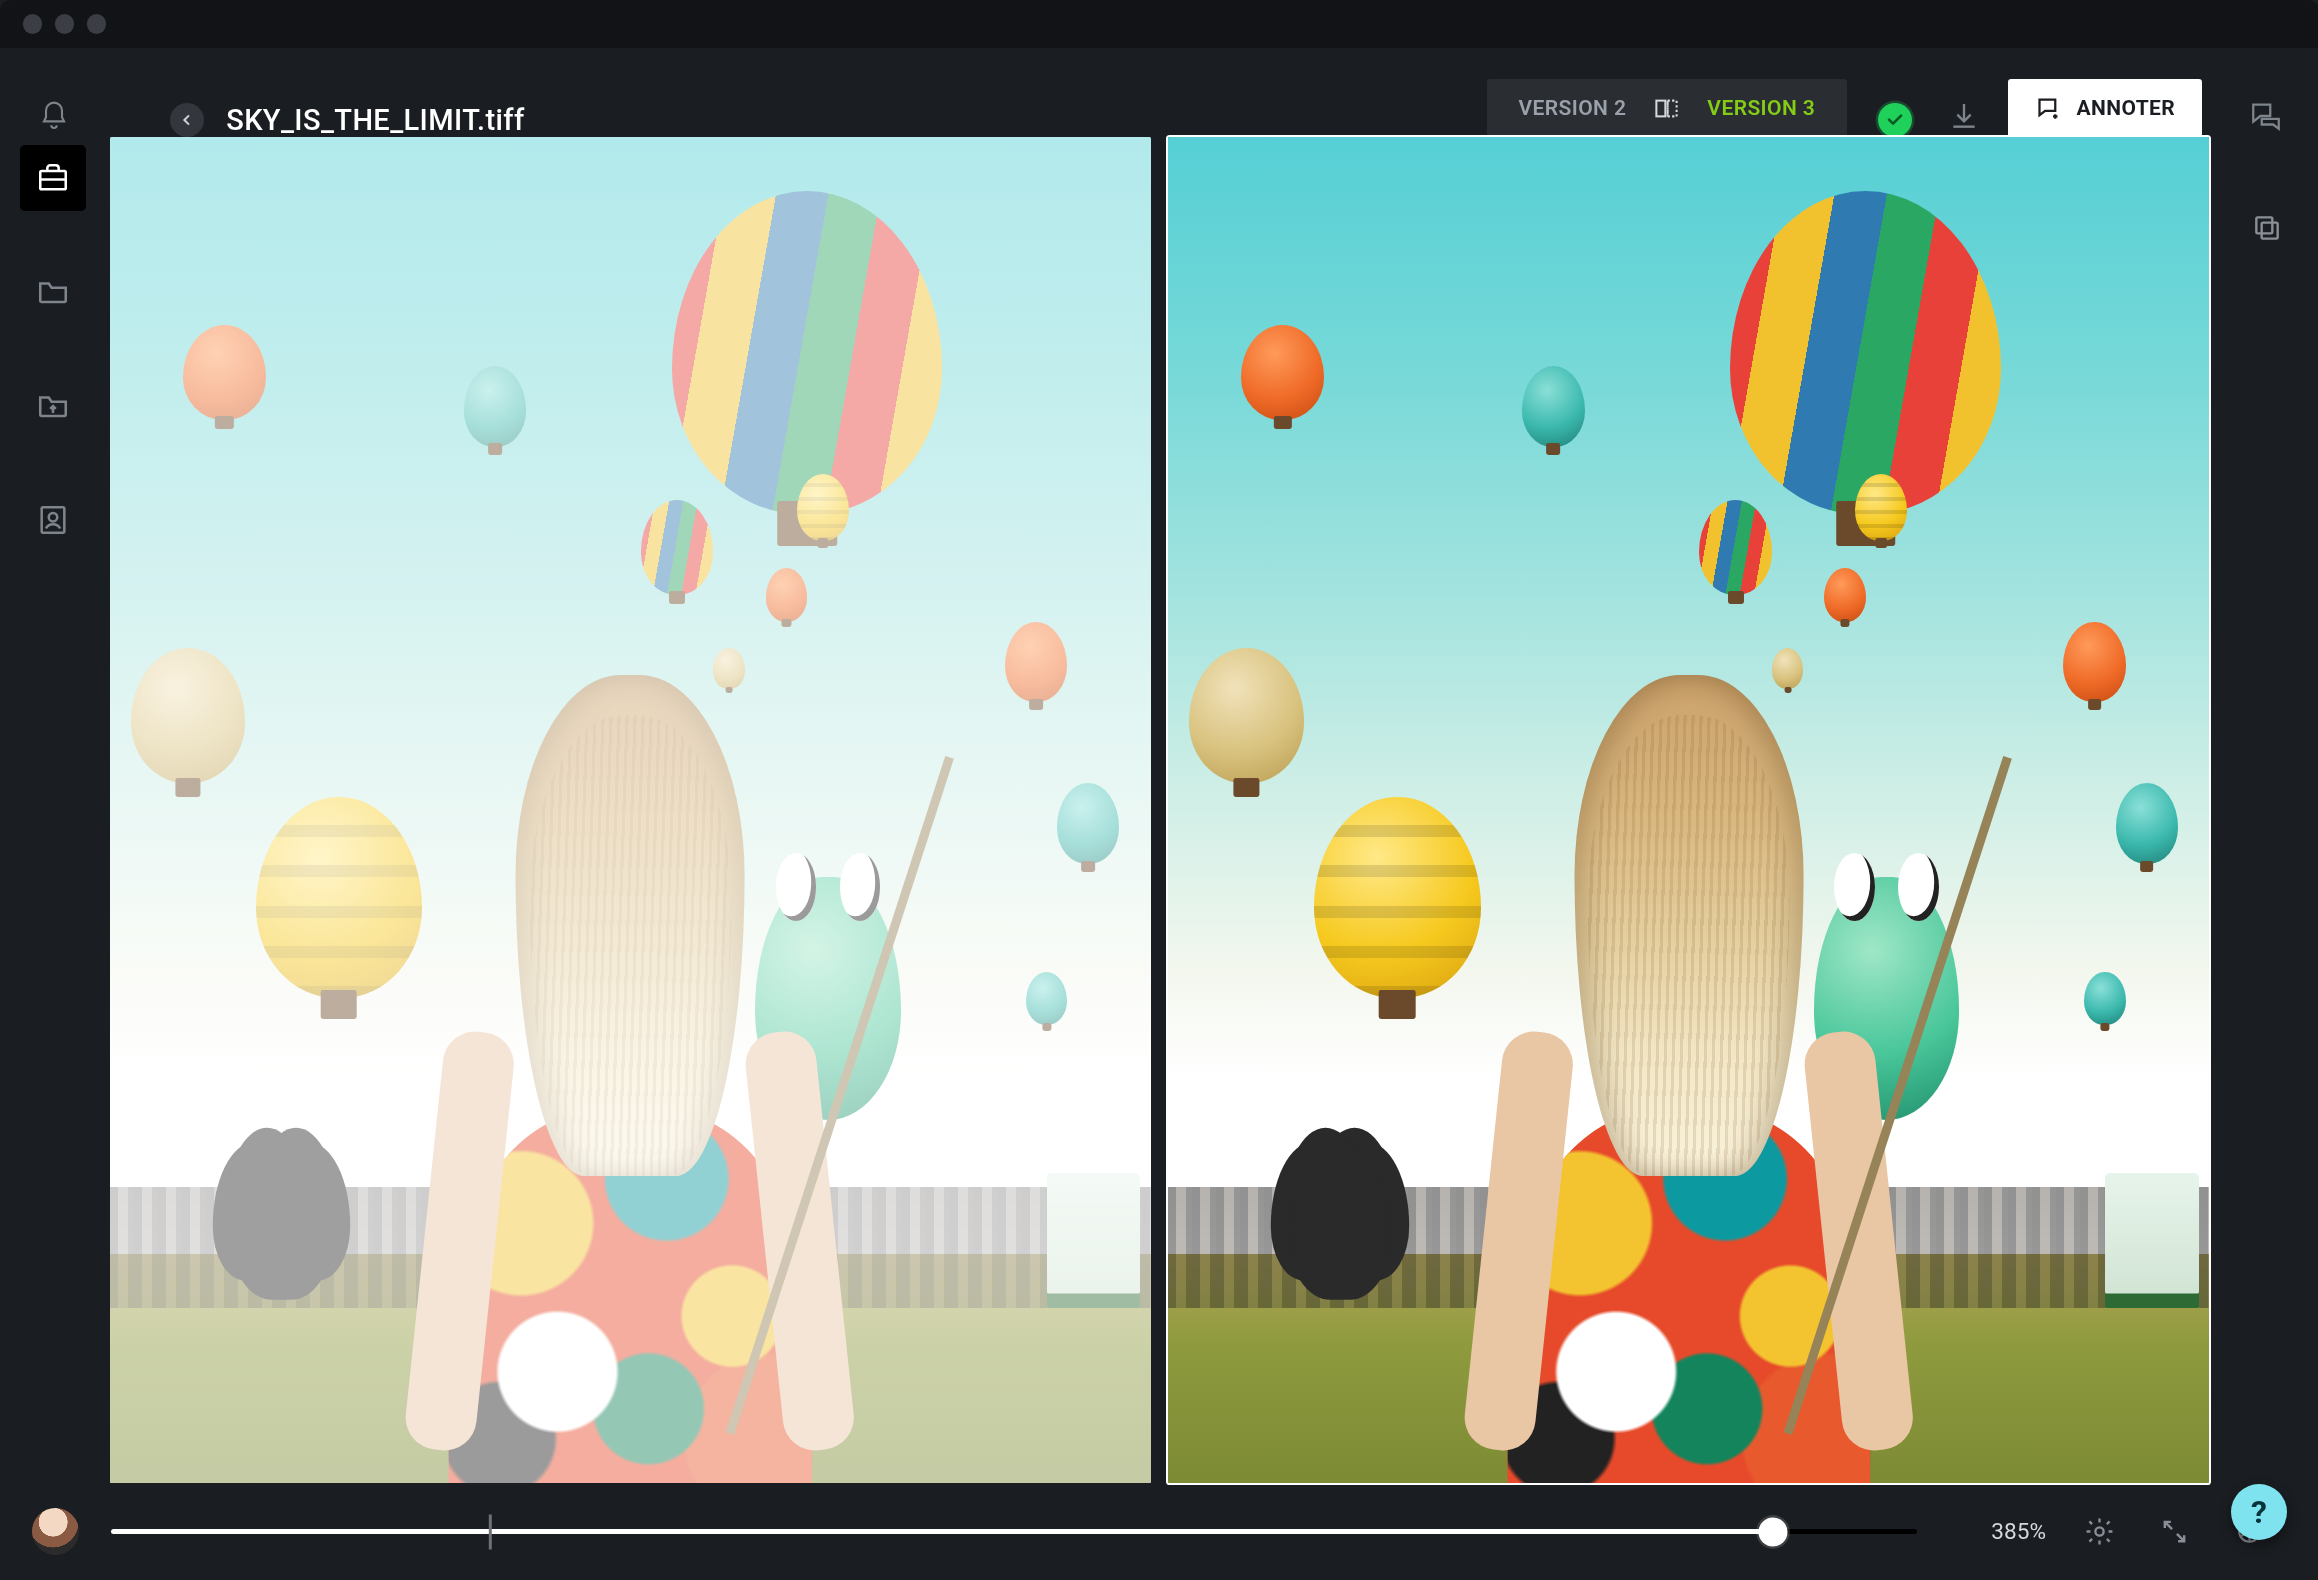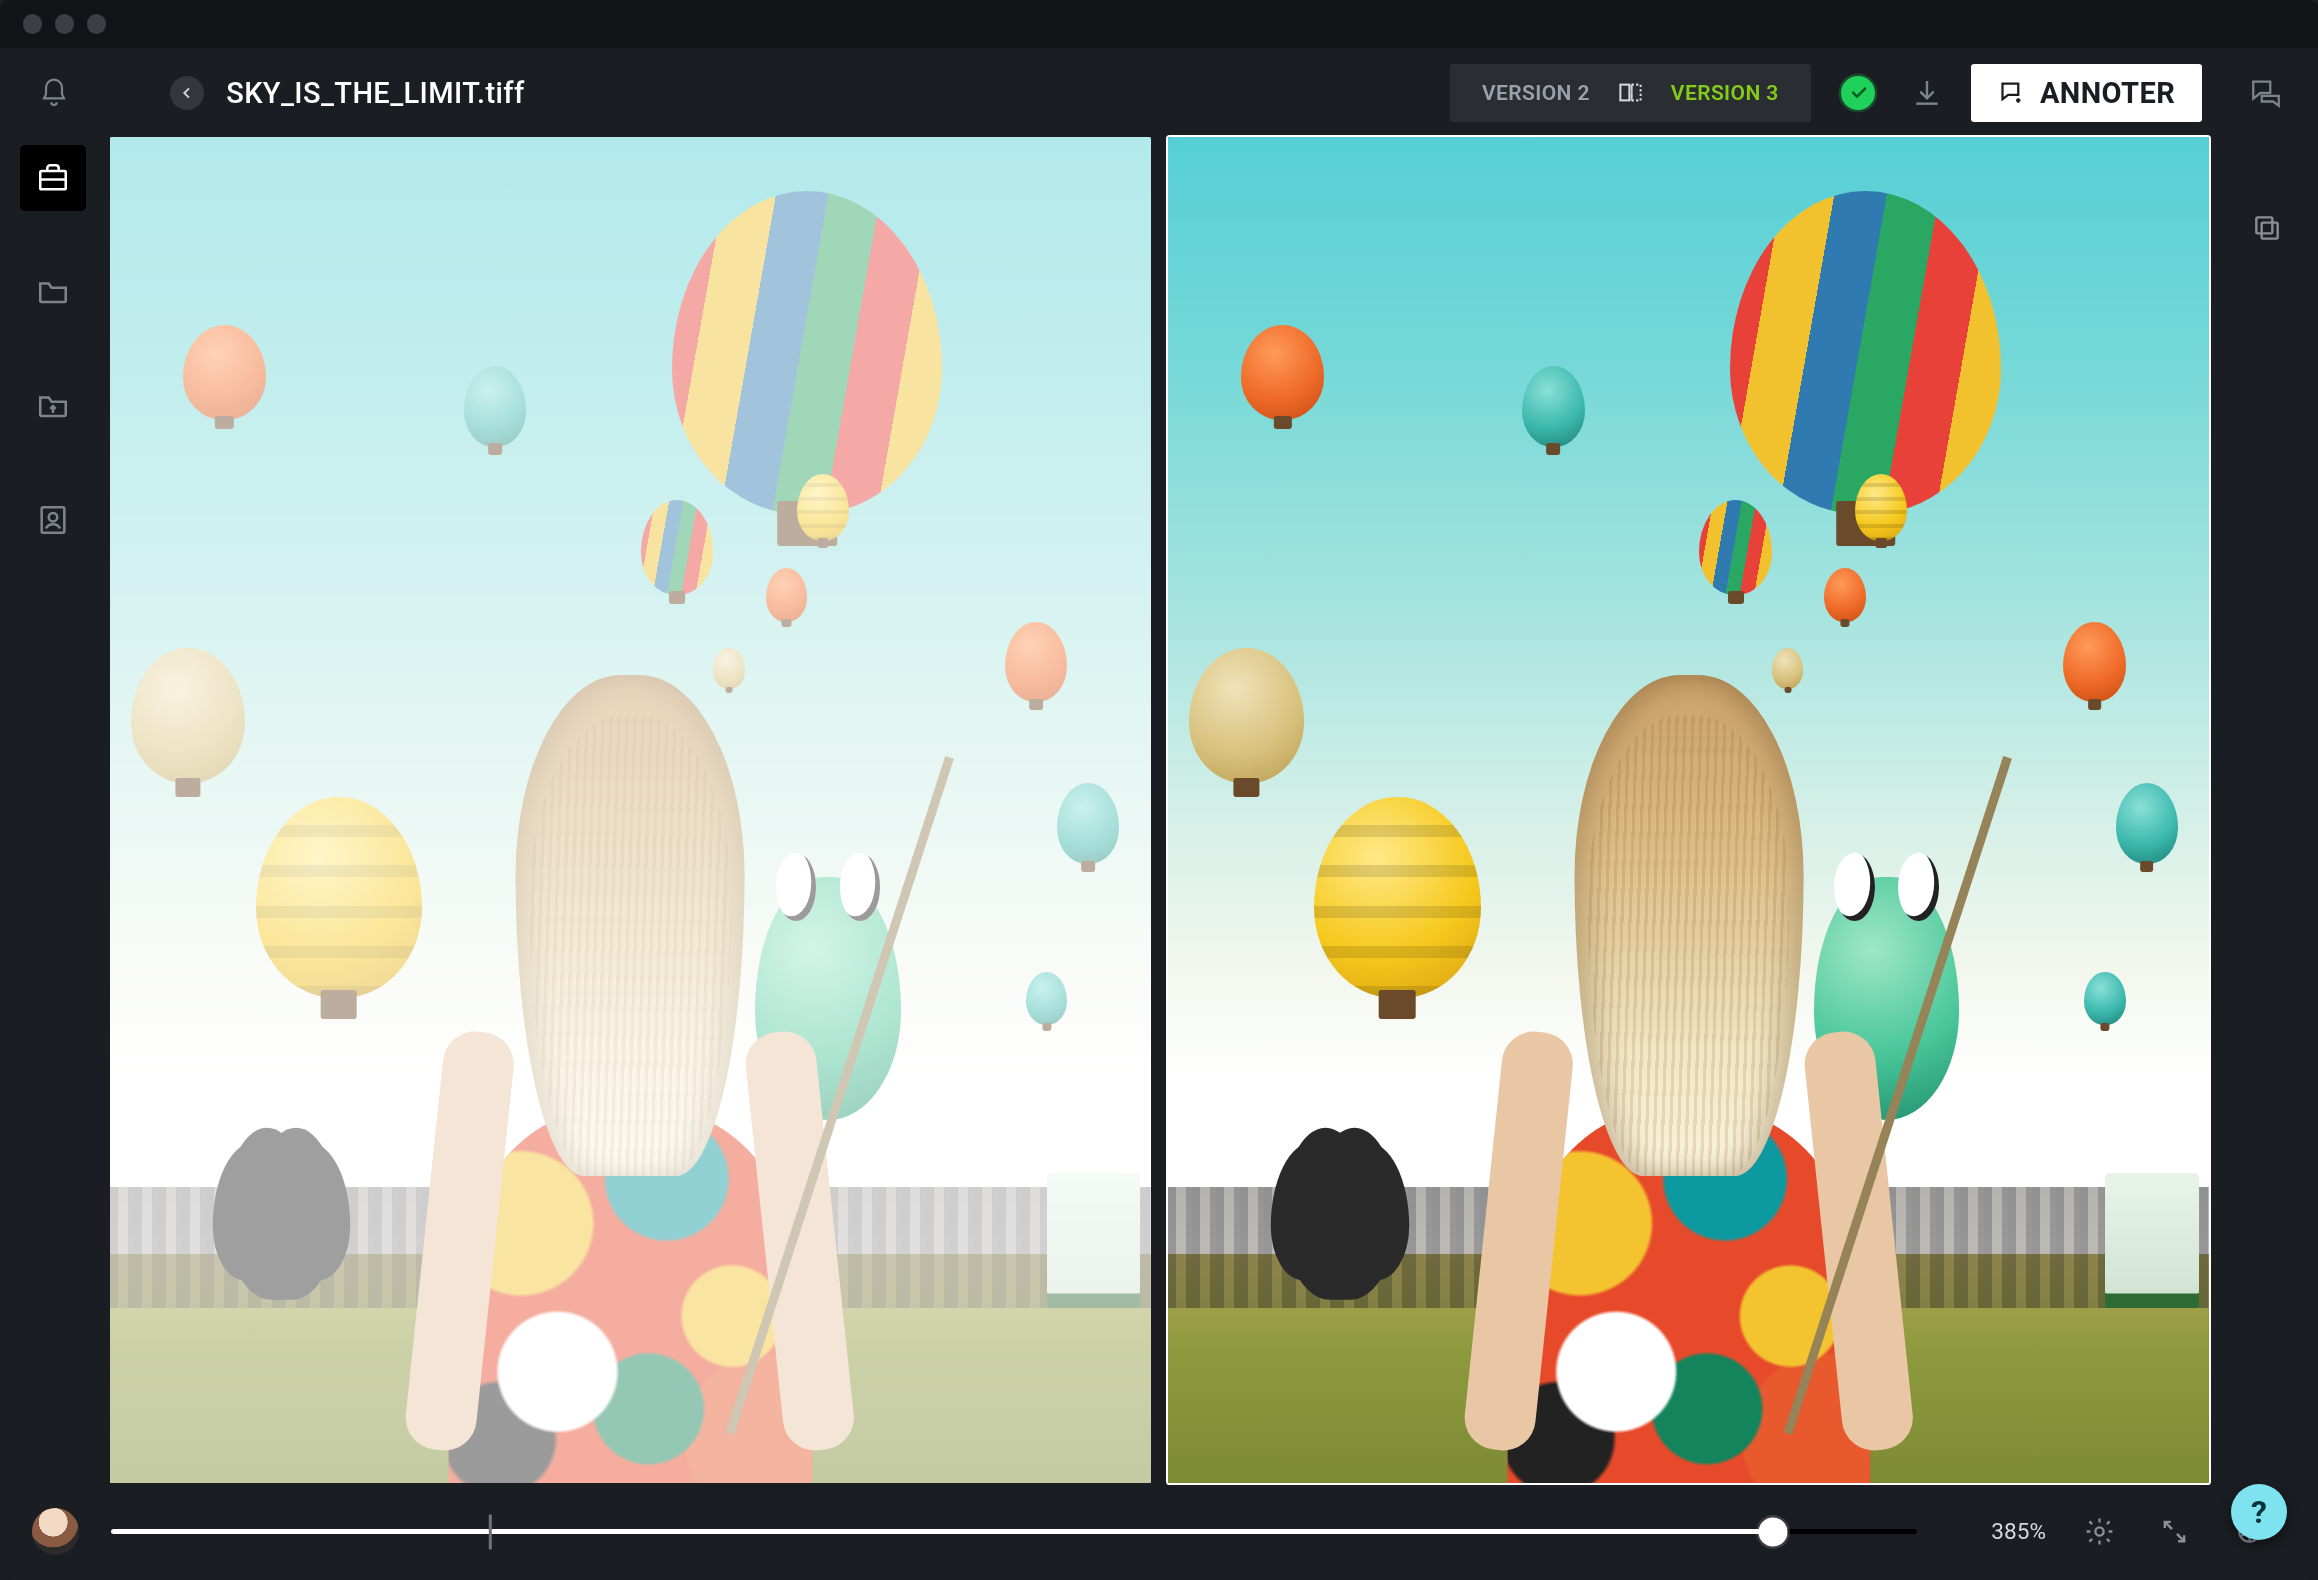--- a/index.html
+++ b/index.html
@@ -27,21 +27,21 @@
     display: flex;
     align-items: center;
     padding-left: 22.6px;
     gap: 13px;
   }
   .dot { width: 19.3px; height: 19.3px; border-radius: 50%; background: #3b3e44; }
 
   
   .header {
     display: flex;
-    align-items: center;
+    align-items: flex-end;
     height: 89px;
     padding: 0 32px 0 32px;
     gap: 22.6px;
   }
   .icon-btn {
     width: 43px; height: 43px;
     display: flex; align-items: center; justify-content: center;
     color: #7e848c;
     border-radius: 6.4px;
     cursor: pointer;
@@ -80,21 +80,21 @@
     margin: 0 8px;
     box-shadow: 0 0 0 2.4px rgba(31,208,90,.25);
   }
   .annotate-btn {
     display: flex; align-items: center; gap: 14.5px;
     background: #ffffff;
     color: #1a1d21;
     height: 58px;
     padding: 0 27px;
     border-radius: 3.2px;
-    font-size: 29px;
+    font-size: 21px;
     font-weight: 700;
     letter-spacing: 0.4px;
     cursor: pointer;
   }
 
   
   .body {
     flex: 1;
     display: flex;
     min-height: 0;

